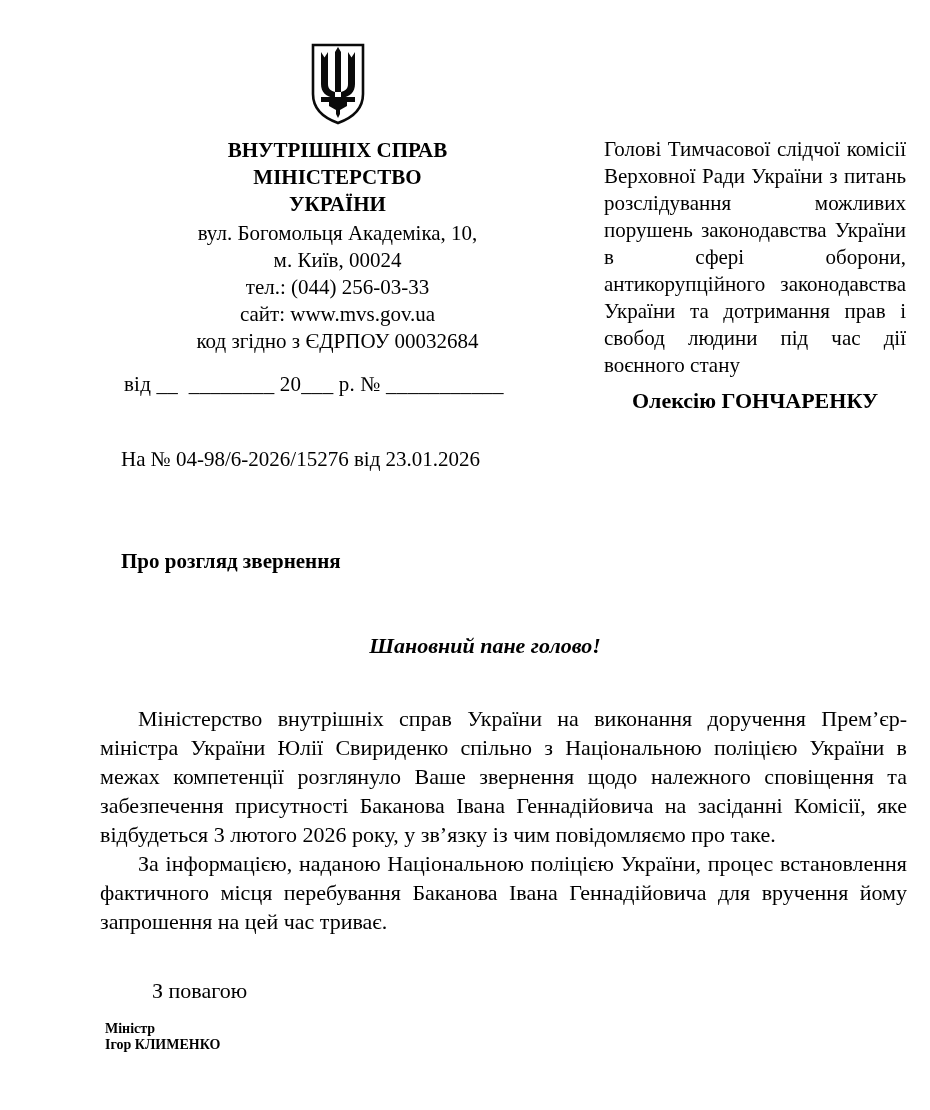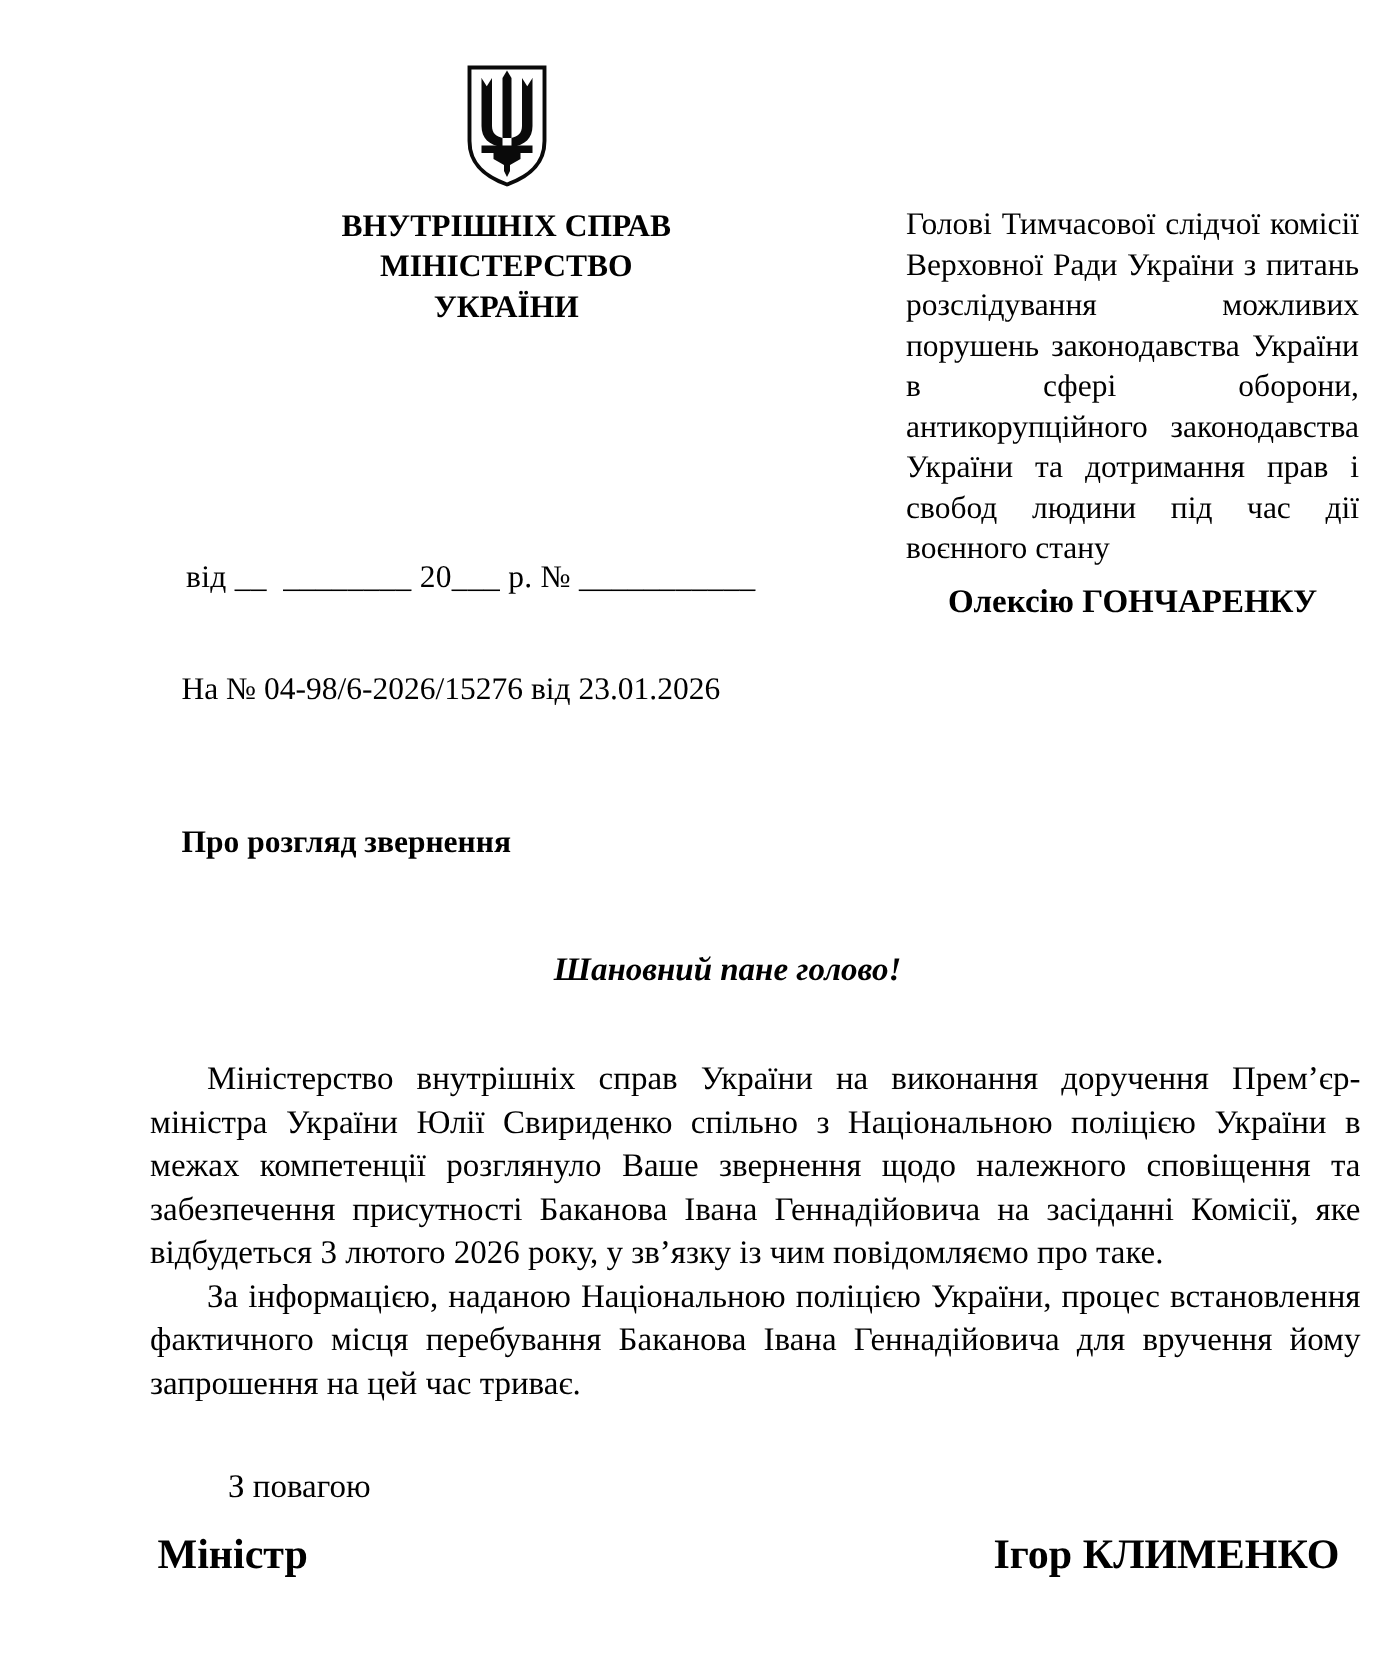--- a/index.html
+++ b/index.html
@@ -62,21 +62,21 @@
   .body-text p { text-indent:38px; margin:0; }
 
   
   .closing {
     position:absolute; left:152px; top:978px;
     font-weight:normal; font-size:22px;
   }
   .signature-row {
     position:absolute; left:105px; top:1021px; width:788px;
     display:flex; justify-content:space-between; align-items:baseline;
-    font-weight:bold; font-size:28px;
+    font-weight:bold; font-size:14px;flex-direction:column;
   }
 </style>
 </head>
 <body>
 
 <div class="page">
 
   <div class="letterhead-left">
     <svg class="emblem" width="56" height="84" viewBox="0 0 56 84" aria-hidden="true">
       <path d="M3,3 H53 V52 C53,68 42,76 28,81 C14,76 3,68 3,52 Z" fill="#ffffff" stroke="#0a0a0a" stroke-width="2.6"></path>
@@ -92,20 +92,27 @@
         <path d="M38,10 L41.5,15.5 L45,10 Z"></path>
       </g>
     </svg>
 
     <div class="sender-name">
       <div>ВНУТРІШНІХ СПРАВ</div>
       <div>МІНІСТЕРСТВО</div>
       <div>УКРАЇНИ</div>
     </div>
 
+    <div class="sender-address">
+      <div>вул. Богомольця Академіка, 10,</div>
+      <div>м. Київ, 00024</div>
+      <div>тел.: (044) 256-03-33</div>
+      <div>сайт: www.mvs.gov.ua</div>
+      <div>код згідно з ЄДРПОУ 00032684</div>
+    </div>
   </div>
 
   <div class="date-number-line">від __  ________ 20___ р. № ___________</div>
 
   <div class="addressee">
     <div>Голові Тимчасової слідчої комісії Верховної Ради України з питань розслідування можливих порушень законодавства України в сфері оборони, антикорупційного законодавства України та дотримання прав і свобод людини під час дії воєнного стану</div>
     <div class="addressee-name">Олексію ГОНЧАРЕНКУ</div>
   </div>
 
   <div class="reference-line">На № 04-98/6-2026/15276 від 23.01.2026</div>

